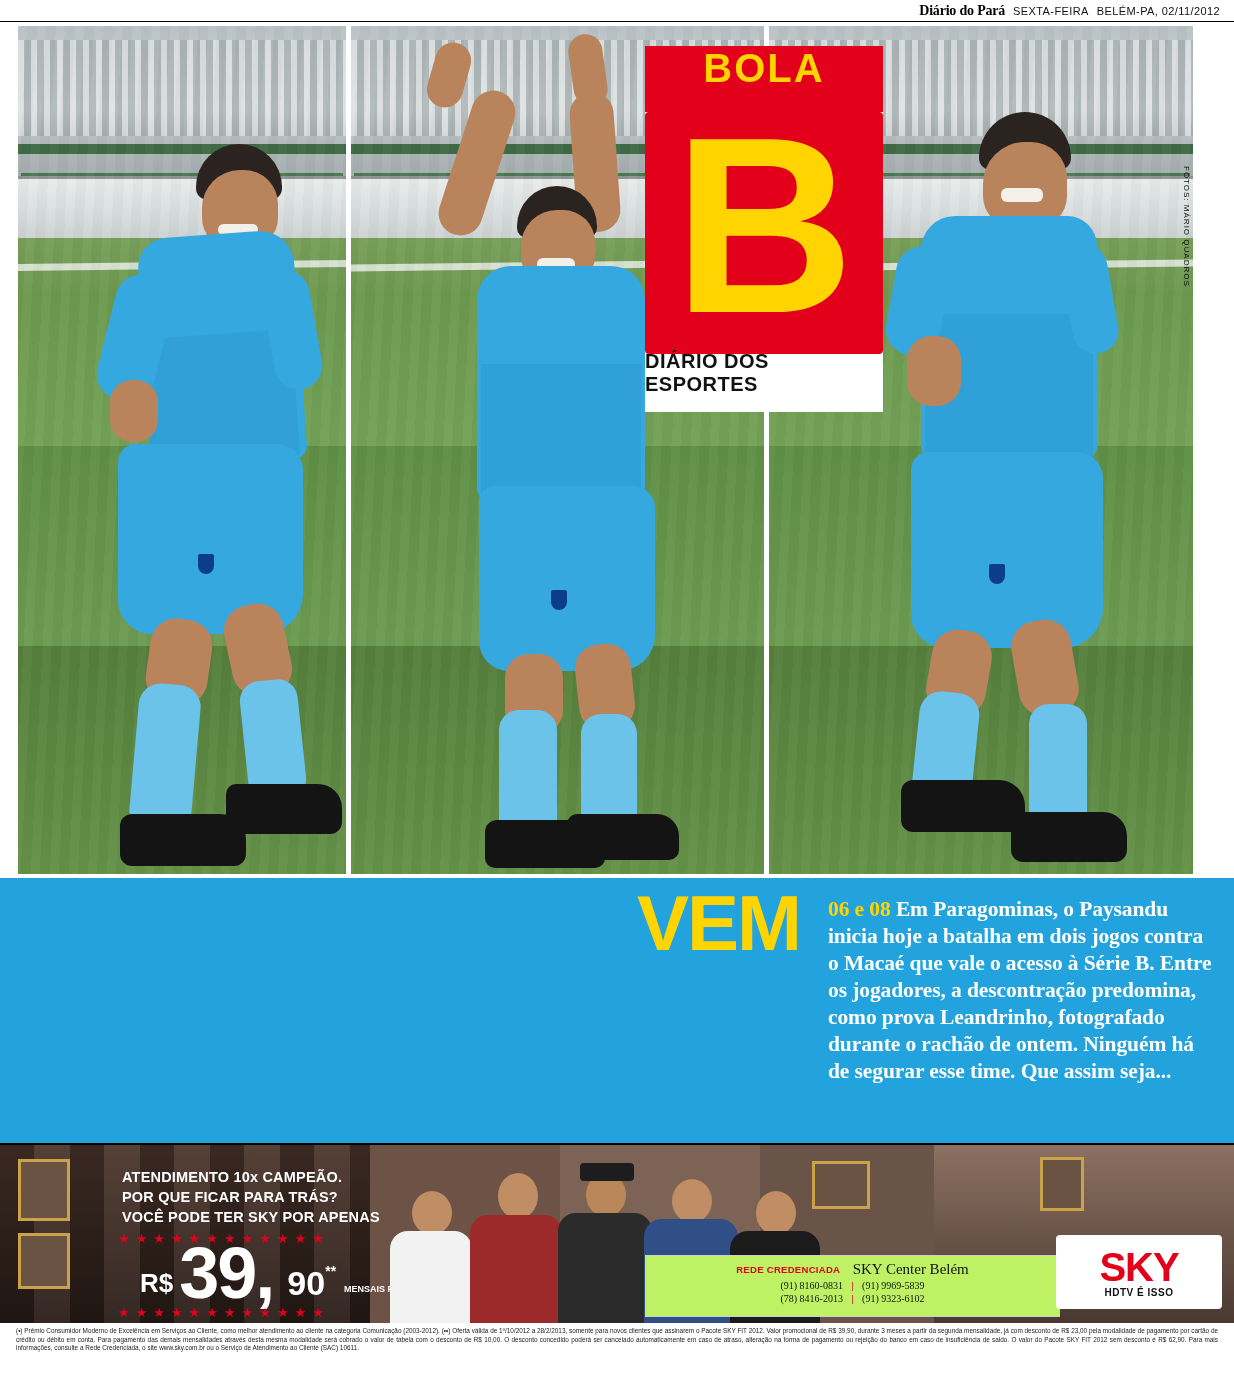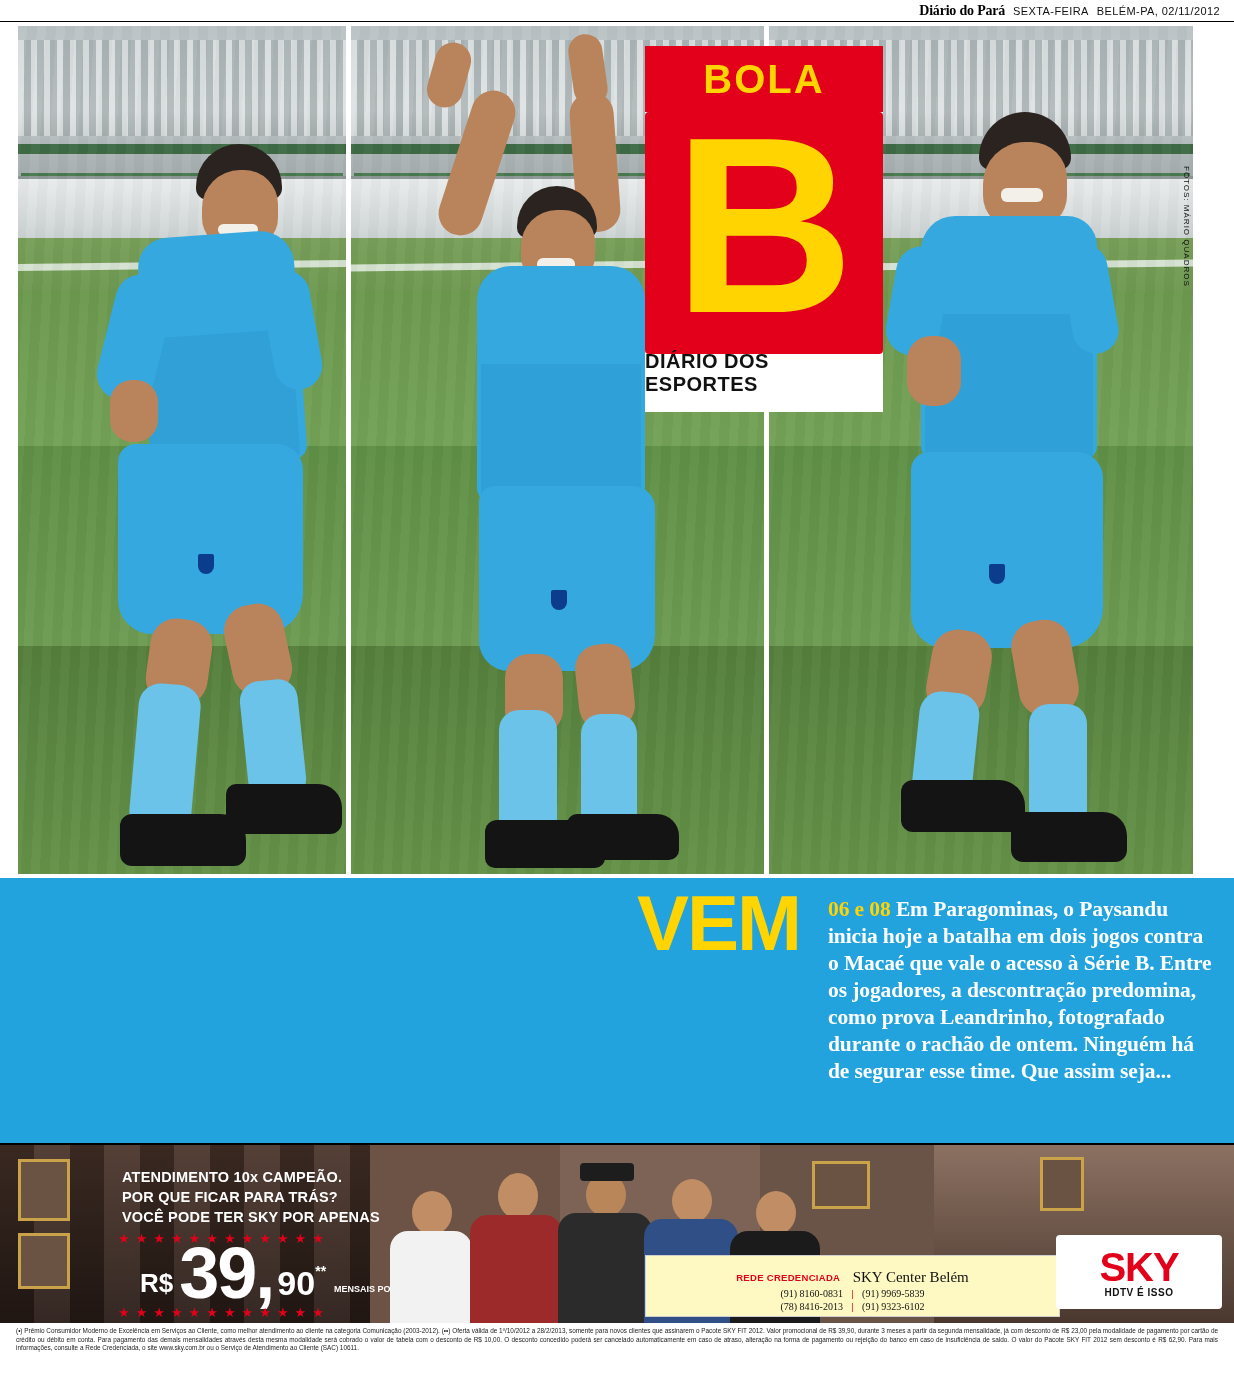--- a/index.html
+++ b/index.html
@@ -142,21 +142,21 @@
     left: 645px;
     top: 24px;
     width: 238px;
     height: 366px;
     background: #ffffff;
     z-index: 5;
   }
   .bola-logo .top-bar {
     position:absolute; left:0; top:0; width:238px; height:66px;
     background:#e2001a;
-    display:flex; align-items:center; justify-content:center;
+    display:flex; align-items:flex-start; justify-content:center;
   }
   .bola-logo .top-bar span {
     color:#ffd400;
     font-family:"Liberation Sans", sans-serif;
     font-weight:bold;
     font-size:40px;
     letter-spacing:2px;
   }
   .bola-logo .b-box {
     position:absolute; left:0; top:66px; width:238px; height:242px;
@@ -280,41 +280,41 @@
     position:absolute; left:140px; top:96px;
     color:#ffffff;
     font-family:"Liberation Sans", sans-serif;
     font-weight:bold;
     display:flex;
     align-items:flex-end;
   }
   .ad-price .rs { font-size:26px; margin-right:6px; margin-bottom:6px;}
   .ad-price .int { font-size:72px; line-height:64px; letter-spacing:-2px;}
   .ad-price .comma { font-size:72px; line-height:64px;}
-  .ad-price .cents { font-size:34px; line-height:44px; margin-left:2px;}
+  .ad-price .cents { font-size:34px; line-height:44px; margin-left:12px;}
   .ad-price .ast { font-size:14px; margin-bottom:26px;}
   .ad-price .per {
     font-size:9px; line-height:11px; margin-left:8px; margin-bottom:10px;
     font-weight:bold;
   }
   .stars {
     position:absolute; left:118px; top:86px; width:300px;
     color:#e2001a; font-size:13px; letter-spacing:6px;
   }
   .stars.bottom { top:160px; }
   .ad-people { position:absolute; left:380px; bottom:0; width:420px; height:160px; }
   .person { position:absolute; bottom:0; }
   .p-head { position:absolute; border-radius:50%; background:#c08d64; }
   .p-body { position:absolute; border-radius:18px 18px 0 0; }
 
   .credenciada {
     position:absolute; left:645px; bottom:6px; width:415px; height:62px;
-    background:#fef9c3;
+    background:#bef264;
     border:1px solid #cfcfcf;
-    padding:12px 8px;
+    padding:4px 8px;
   }
   .credenciada .tag {
     color:#e2001a; font-size:9.5px; font-weight:bold; letter-spacing:.3px;
     font-family:"Liberation Sans", sans-serif;
     display:inline-block; vertical-align:middle;
   }
   .credenciada .center-name {
     color:#111; font-size:15px; font-family:"Liberation Serif", serif;
     display:inline-block; margin-left:8px; vertical-align:middle;
   }

